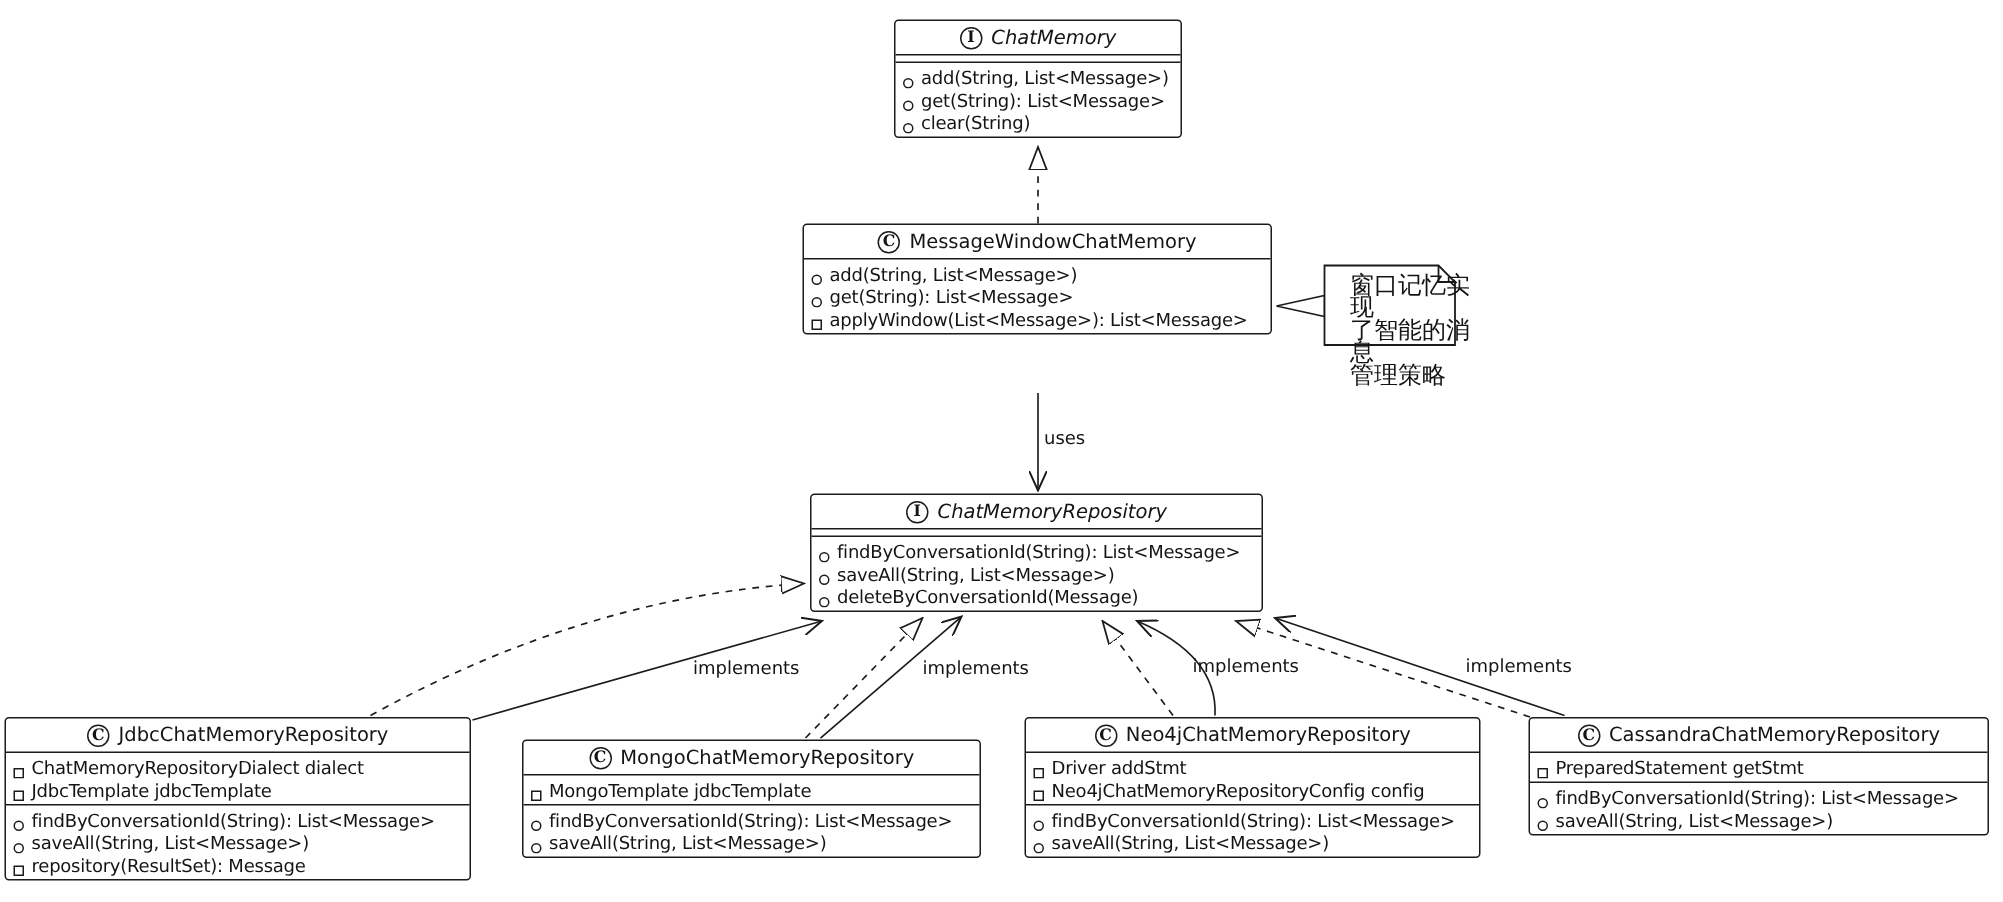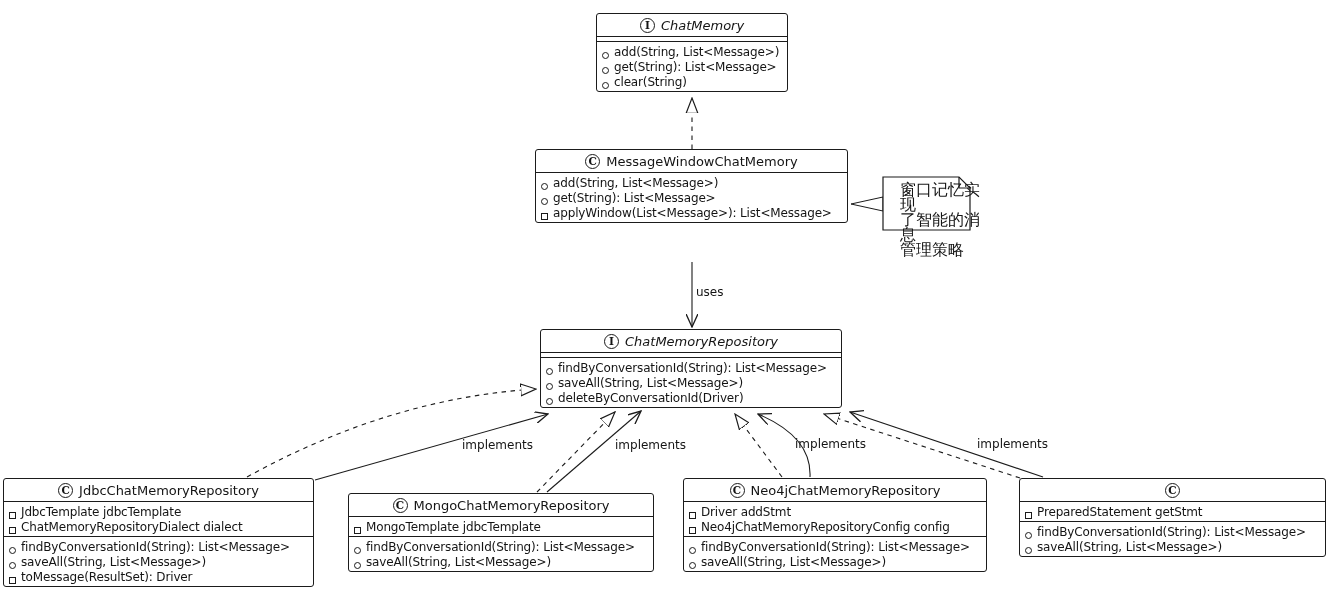--- a/index.html
+++ b/index.html
@@ -124,52 +124,52 @@
     <div class="member">
       <span class="vis" data-vis="public"></span>
       <span>findByConversationId(String): List&lt;Message&gt;</span>
     </div>
     <div class="member">
       <span class="vis" data-vis="public"></span>
       <span>saveAll(String, List&lt;Message&gt;)</span>
     </div>
     <div class="member">
       <span class="vis" data-vis="public"></span>
-      <span>deleteByConversationId(Driver)</span>
+      <span>deleteByConversationId(Message)</span>
     </div>
   </div>
 </div>
 
 <div class="cls" style="left:3px;top:478px;width:311px;">
   <div class="title">
     <span class="ster">C</span>
     <span class="cname">JdbcChatMemoryRepository</span>
   </div>
   <div class="sect">
     <div class="member">
       <span class="vis" data-vis="private"></span>
+      <span>ChatMemoryRepositoryDialect dialect</span>
+    </div>
+    <div class="member">
+      <span class="vis" data-vis="private"></span>
       <span>JdbcTemplate jdbcTemplate</span>
     </div>
-    <div class="member">
-      <span class="vis" data-vis="private"></span>
-      <span>ChatMemoryRepositoryDialect dialect</span>
-    </div>
-  </div>
-  <div class="sect">
-    <div class="member">
-      <span class="vis" data-vis="public"></span>
-      <span>findByConversationId(String): List&lt;Message&gt;</span>
-    </div>
-    <div class="member">
-      <span class="vis" data-vis="public"></span>
-      <span>saveAll(String, List&lt;Message&gt;)</span>
-    </div>
-    <div class="member">
-      <span class="vis" data-vis="private"></span>
-      <span>toMessage(ResultSet): Driver</span>
+  </div>
+  <div class="sect">
+    <div class="member">
+      <span class="vis" data-vis="public"></span>
+      <span>findByConversationId(String): List&lt;Message&gt;</span>
+    </div>
+    <div class="member">
+      <span class="vis" data-vis="public"></span>
+      <span>saveAll(String, List&lt;Message&gt;)</span>
+    </div>
+    <div class="member">
+      <span class="vis" data-vis="private"></span>
+      <span>repository(ResultSet): Message</span>
     </div>
   </div>
 </div>
 
 <div class="cls" style="left:348px;top:493px;width:306px;">
   <div class="title">
     <span class="ster">C</span>
     <span class="cname">MongoChatMemoryRepository</span>
   </div>
   <div class="sect">
@@ -213,20 +213,21 @@
     <div class="member">
       <span class="vis" data-vis="public"></span>
       <span>saveAll(String, List&lt;Message&gt;)</span>
     </div>
   </div>
 </div>
 
 <div class="cls" style="left:1019px;top:478px;width:307px;">
   <div class="title">
     <span class="ster">C</span>
+    <span class="cname">CassandraChatMemoryRepository</span>
   </div>
   <div class="sect">
     <div class="member">
       <span class="vis" data-vis="private"></span>
       <span>PreparedStatement getStmt</span>
     </div>
   </div>
   <div class="sect">
     <div class="member">
       <span class="vis" data-vis="public"></span>

